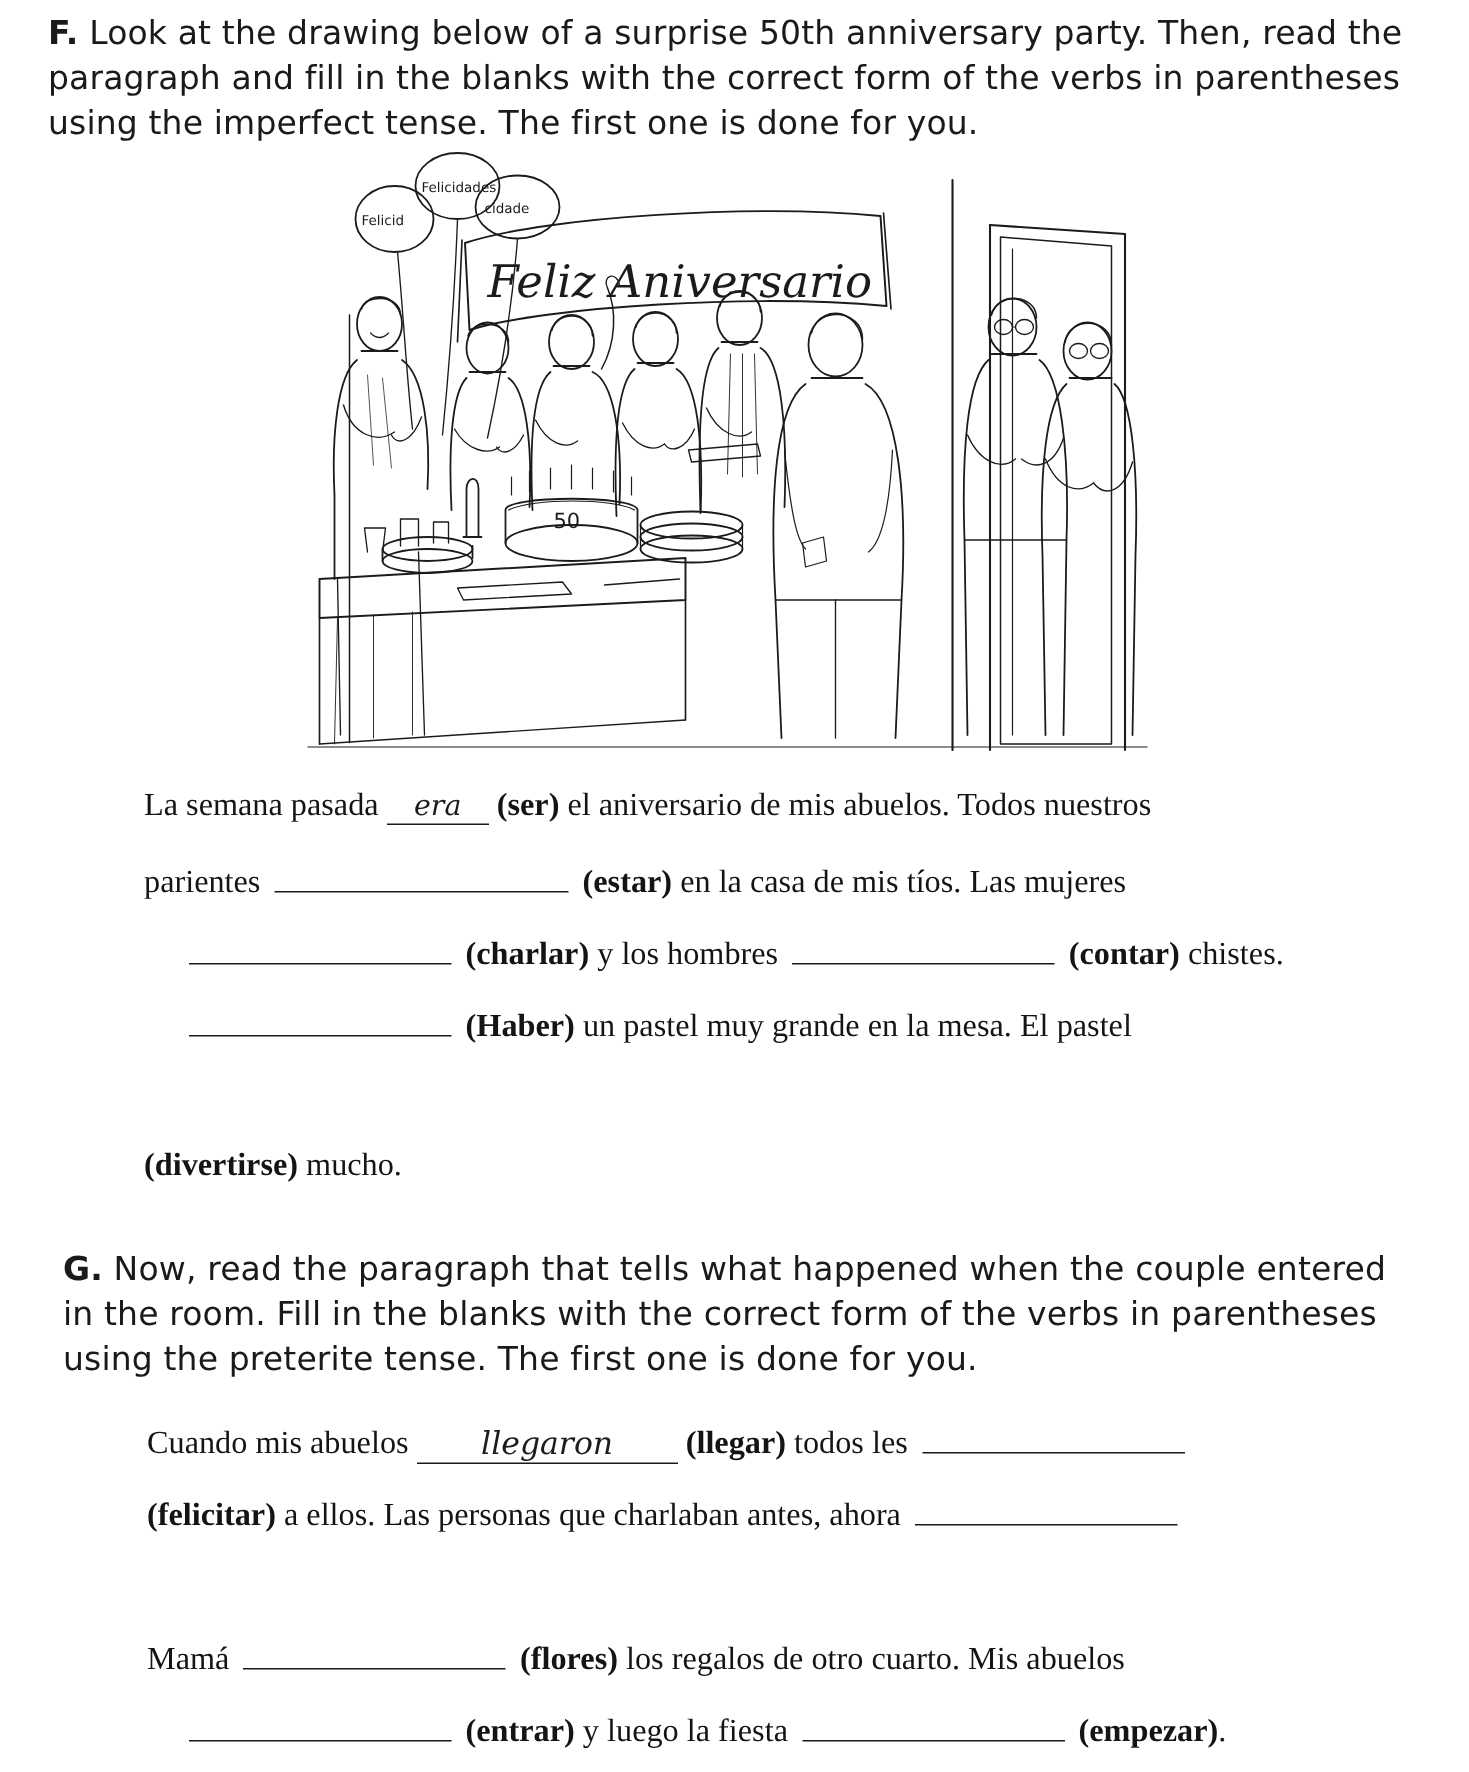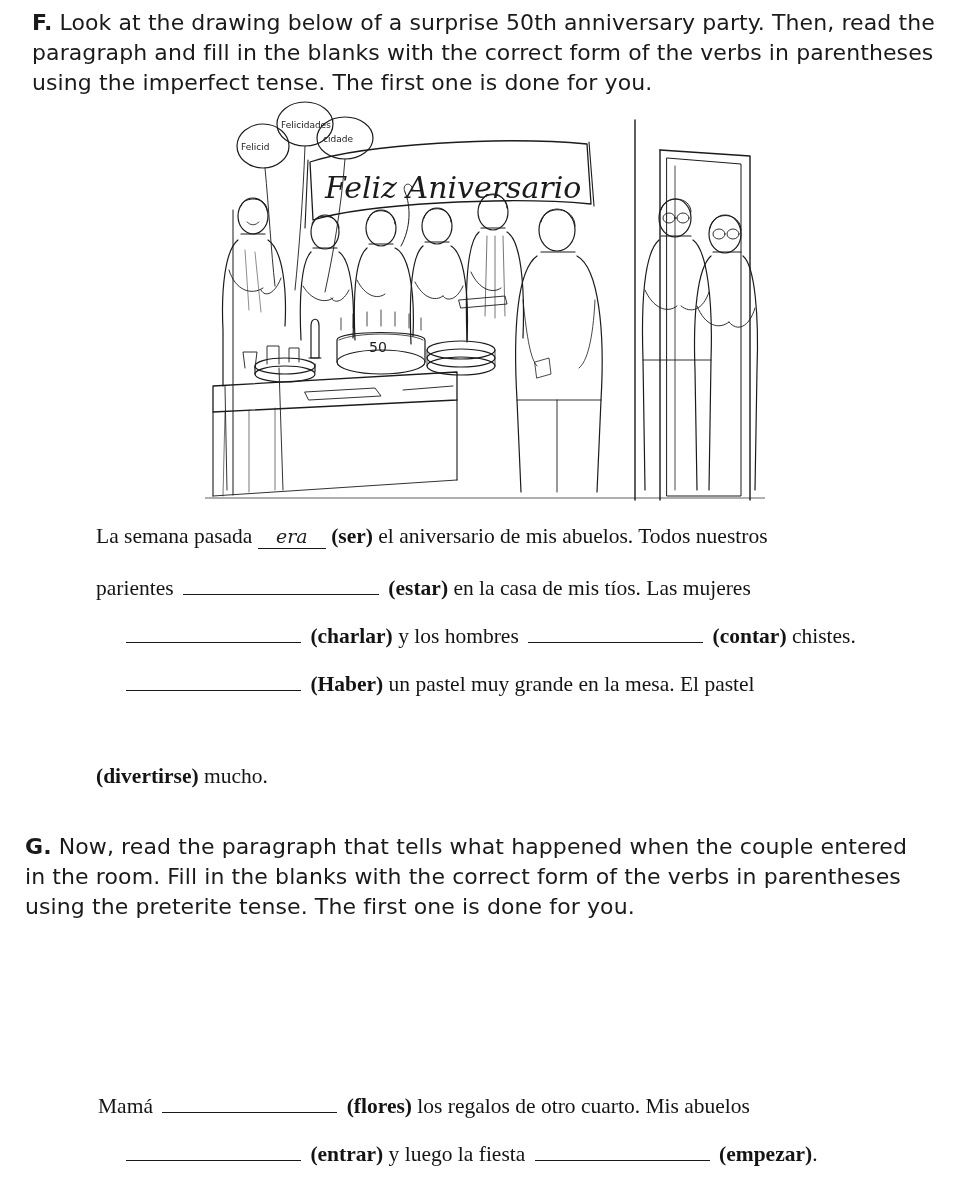--- a/index.html
+++ b/index.html
@@ -35,21 +35,21 @@
     font-weight: bold;
     font-family: "DejaVu Sans", sans-serif;
   }
 
   #instr-f {
     left: 32px;
     top: 8px;
     width: 944px;
   }
   #instr-g {
-    left: 25px;
+    left: 42px;
     top: 832px;
     width: 906px;
   }
 
   
   .drawing {
     position: absolute;
     left: 205px;
     top: 100px;
     width: 560px;
@@ -291,21 +291,28 @@
     </div>
   </div>
 
   <div class="instr" id="instr-g">
     <span class="letter">G.</span>
     <span>Now, read the paragraph that tells what happened when the couple entered in the room. Fill in the blanks with the correct form of the verbs in parentheses using the preterite tense. The first one is done for you.</span>
   </div>
 
   <div class="para" id="para-g">
 
-
+    <div class="line" id="g-l1">
+      <span>Cuando mis abuelos </span><span class="answer-blank a2">llegaron</span>
+      <span class="b">(llegar)</span><span> todos les </span><span class="blank w-lg"></span>
+    </div>
+
+    <div class="line" id="g-l2">
+      <span class="b">(felicitar)</span><span> a ellos. Las personas que charlaban antes, ahora </span><span class="blank w-lg"></span>
+    </div>
 
 
     <div class="line" id="g-l4">
       <span>Mamá </span><span class="blank w-lg"></span>
       <span class="b">(flores)</span><span> los regalos de otro cuarto. Mis abuelos</span>
     </div>
 
     <div class="line" id="g-l5">
       <span class="blank w-lg"></span>
       <span class="b">(entrar)</span><span> y luego la fiesta </span><span class="blank w-lg"></span>

